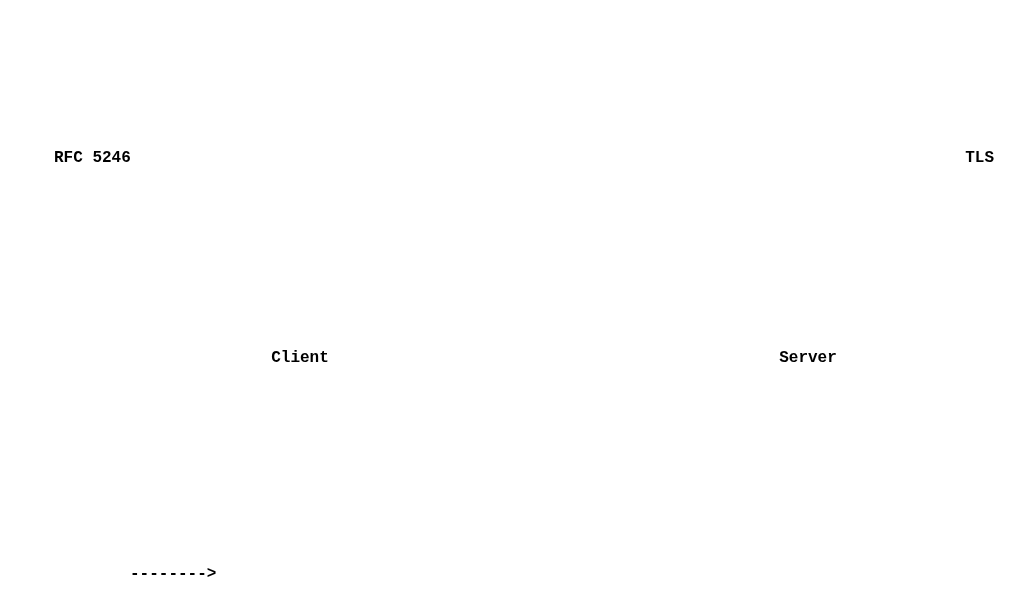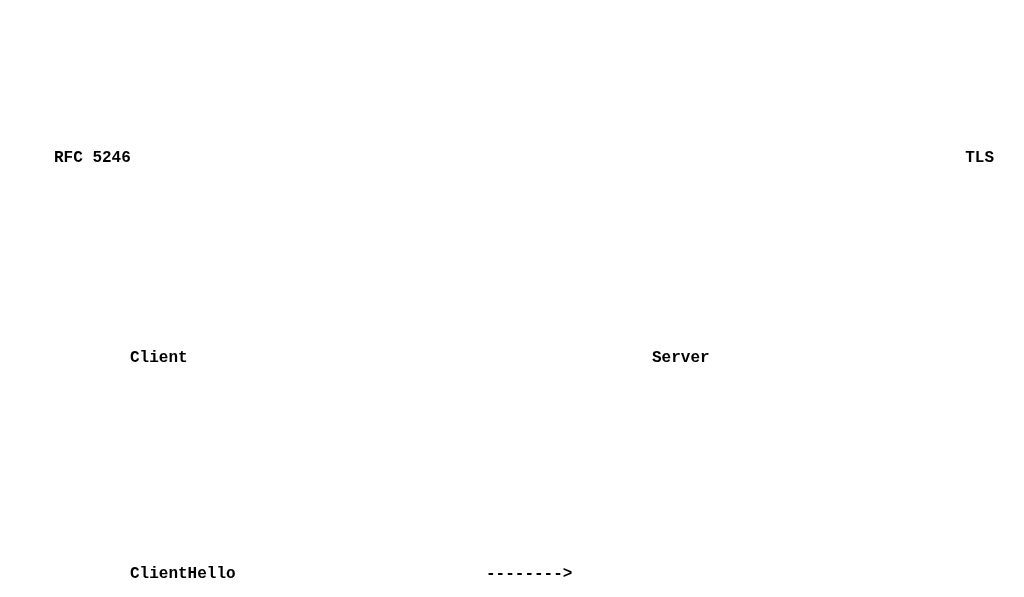--- a/index.html
+++ b/index.html
@@ -27,29 +27,29 @@
     }
     .diagram {
       margin-top: 48px;
       margin-left: 76px;
     }
     .row {
       display: flex;
     }
     .col-left {
       width: 340px;
-      text-align: left;
+      text-align: center;
     }
     .col-mid {
       width: 150px;
       text-align: left;
     }
     .col-right {
       width: 320px;
-      text-align: left;
+      text-align: center;
       padding-right: 8px;
     }
   </style>
 </head>
 <body>
 
 
 
 <div class="header">
   <span>RFC 5246</span>
@@ -58,21 +58,20 @@
 
 <div class="diagram">
   <div class="row">
     <span class="col-left">Client</span>
     <span class="col-mid"></span>
     <span class="col-right">Server</span>
   </div>
   <div class="row">&nbsp;</div>
 
   <div class="row">
-    <span class="col-left">ClientHello</span>
     <span class="col-mid">--------&gt;</span>
     <span class="col-right"></span>
   </div>
   <div class="row">
     <span class="col-left"></span>
     <span class="col-mid"></span>
   </div>
   <div class="row">
     <span class="col-left"></span>
     <span class="col-mid"></span>

